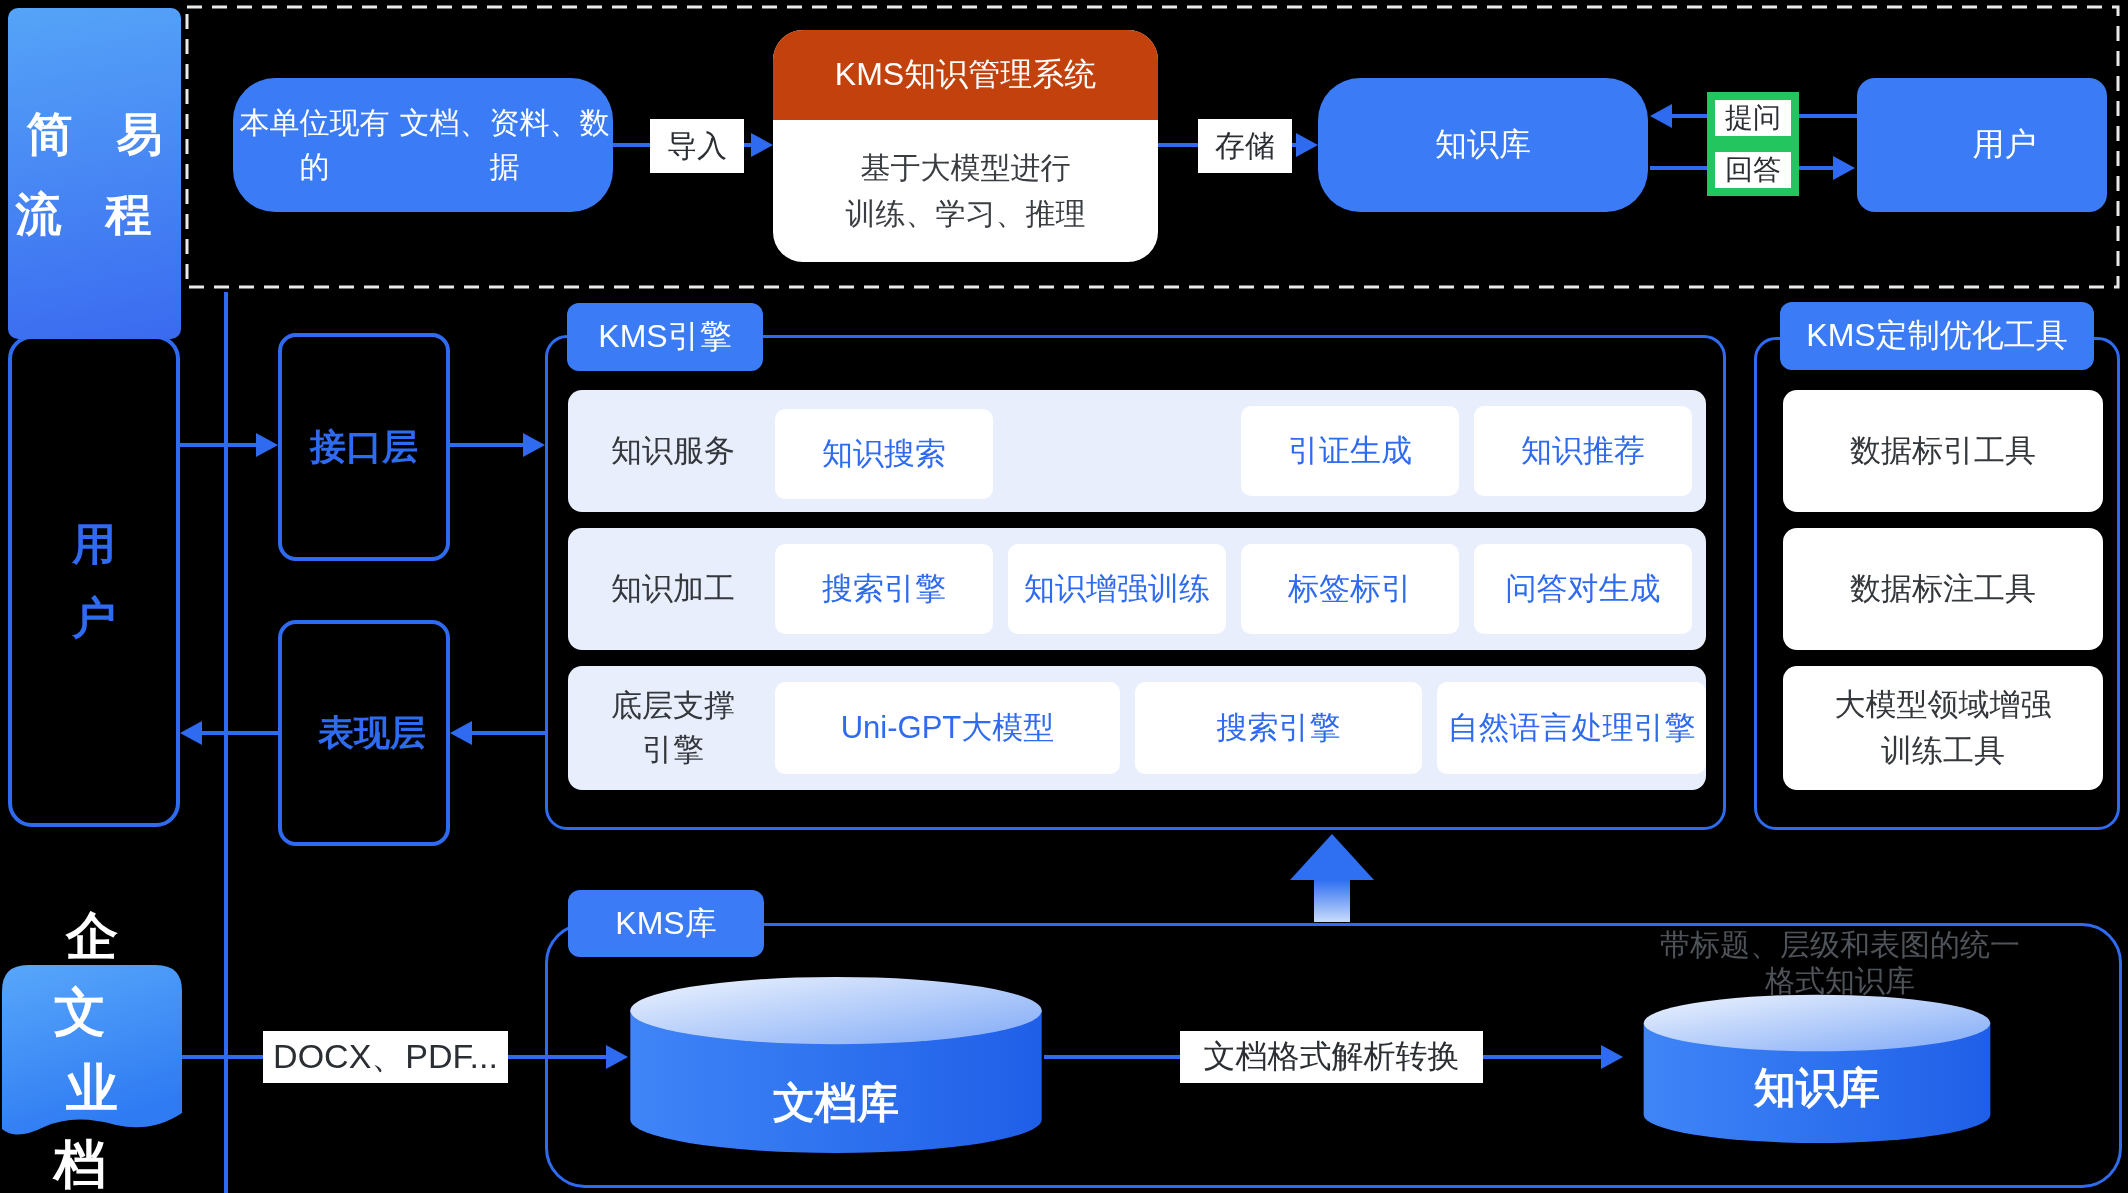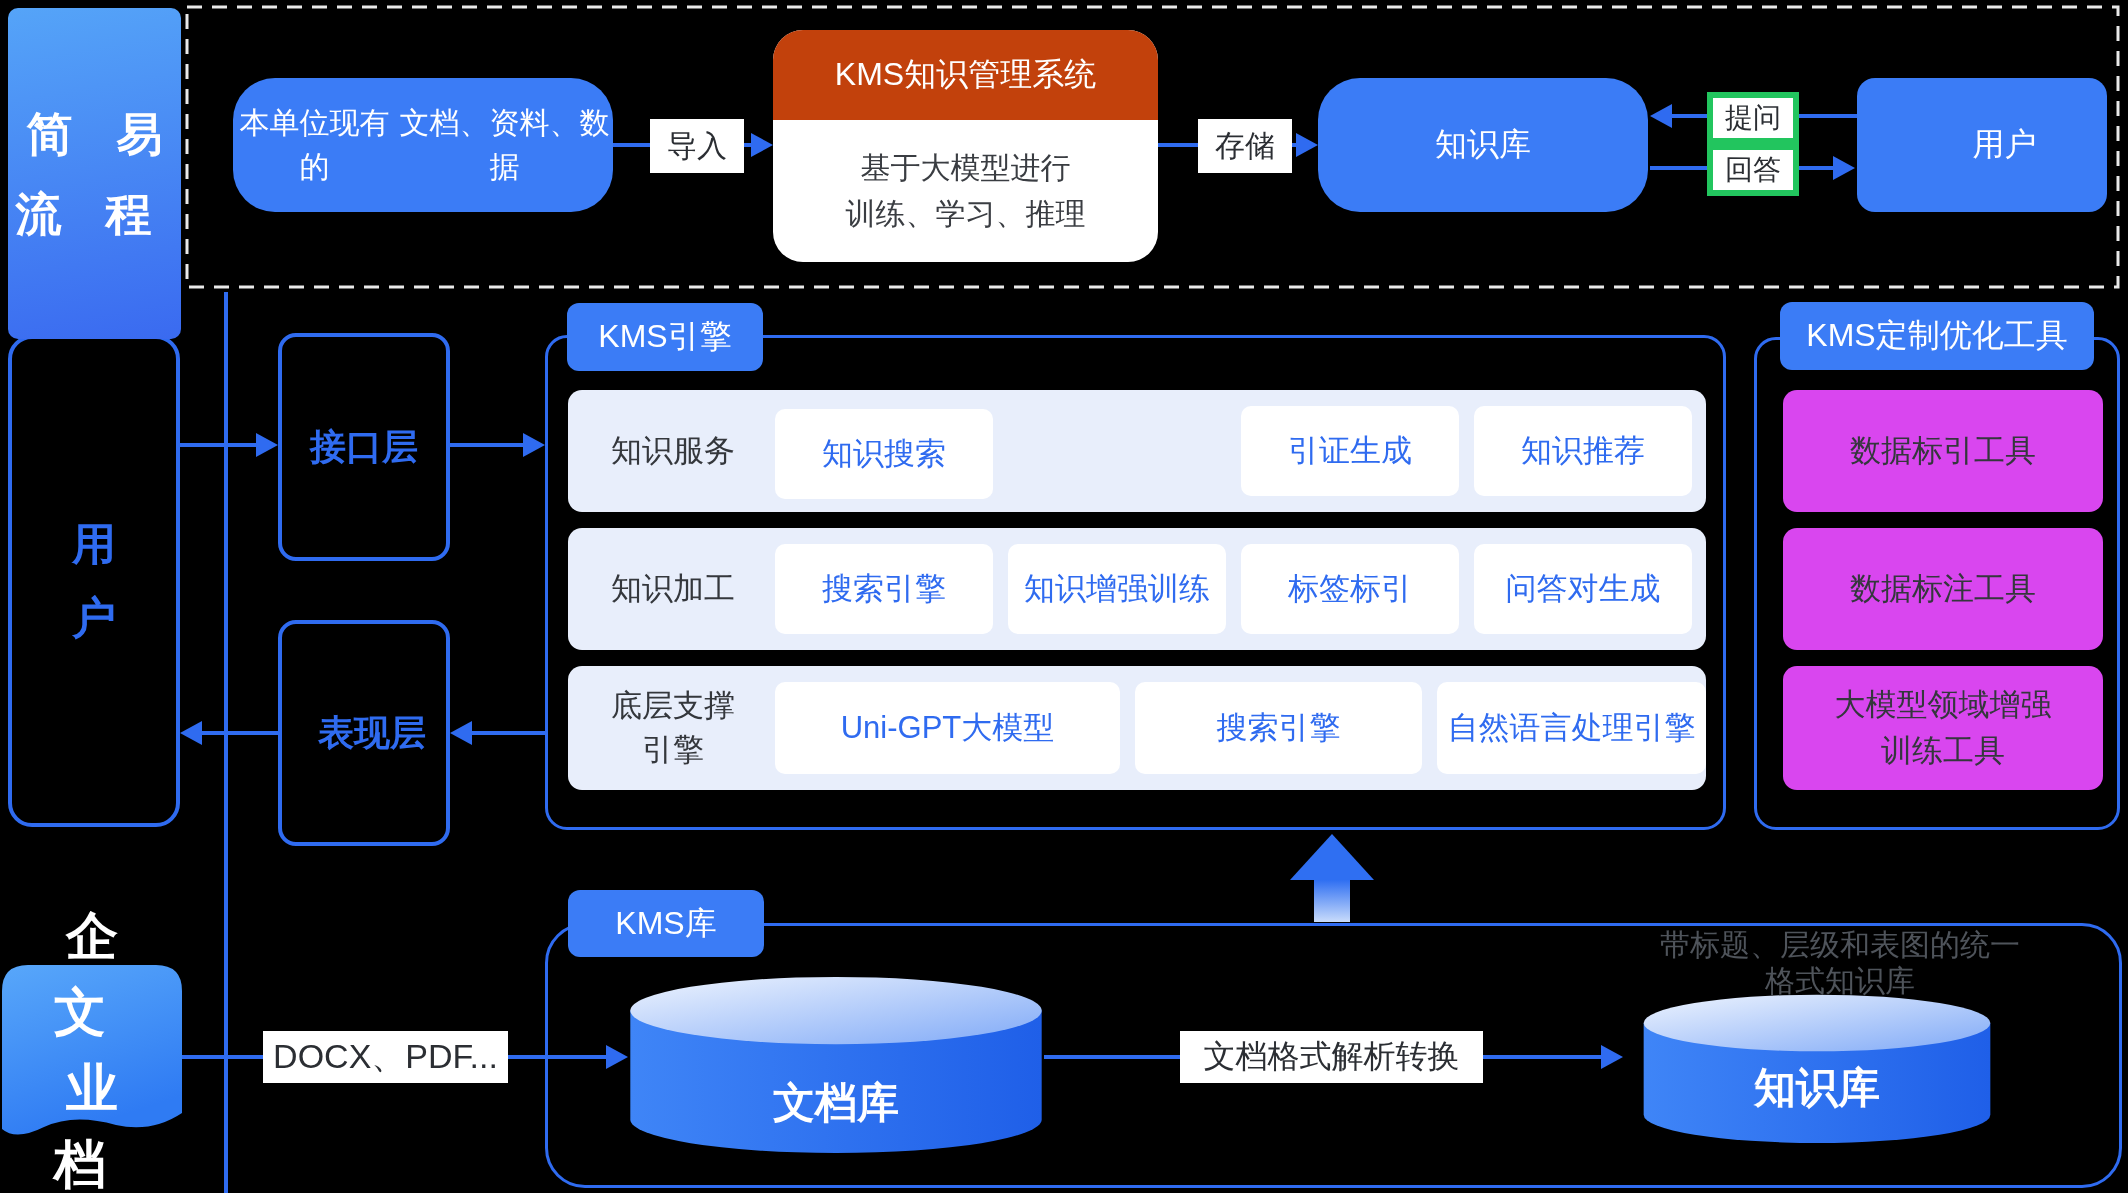--- a/index.html
+++ b/index.html
@@ -6,33 +6,33 @@
   #stage{position:relative;width:2128px;height:1193px;background:#000;overflow:hidden;
          font-family:"Liberation Sans","DejaVu Sans",sans-serif;}
   .abs{position:absolute;}
   
   .box-solid{background:#3b7cf6;color:#fff;display:flex;align-items:center;justify-content:center;
              text-align:center;}
   .grad-box{background:linear-gradient(170deg,#55a4f8 0%,#3a6af0 100%);color:#fff;}
   
   .wlabel{background:#fff;color:#2b2e33;display:flex;align-items:center;justify-content:center;
           font-size:30px;z-index:5;}
-  .wlabel.bordered{border:6px solid #22c55e;box-sizing:border-box;}
+  .wlabel.bordered{border:8px solid #22c55e;box-sizing:border-box;}
   
   .outline-box{border:4px solid #2f6bf0;border-radius:20px;box-sizing:border-box;
                display:flex;align-items:center;justify-content:center;color:#2f6bf0;font-weight:bold;}
   .panel{border:3px solid #2f6bf0;border-radius:22px;box-sizing:border-box;background:transparent;}
   .tab{background:#3b7cf6;color:#fff;border-radius:12px;display:flex;align-items:center;
        justify-content:center;font-size:32px;z-index:6;}
   .row{background:#e8eefb;border-radius:14px;}
   .row-label{position:absolute;left:0;top:0;width:210px;height:100%;display:flex;flex-direction:column;
              align-items:center;justify-content:center;color:#34373c;font-size:31px;line-height:44px;}
   .chip{position:absolute;background:#fff;border-radius:10px;display:flex;align-items:center;
         justify-content:center;color:#2f6bf0;font-size:31px;}
-  .tool-item{background:#d946ef;border-radius:14px;display:flex;flex-direction:column;align-items:center;
+  .tool-item{background:#ffffff;border-radius:14px;display:flex;flex-direction:column;align-items:center;
              justify-content:center;color:#34373c;font-size:31px;line-height:46px;}
   
   .hline{position:absolute;height:4px;background:#2f6bf0;}
   .vline{position:absolute;width:4px;background:#2f6bf0;}
   .arr-r{position:absolute;width:0;height:0;border-top:12px solid transparent;
          border-bottom:12px solid transparent;border-left:22px solid #2f6bf0;}
   .arr-l{position:absolute;width:0;height:0;border-top:12px solid transparent;
          border-bottom:12px solid transparent;border-right:22px solid #2f6bf0;}
   .ctext{display:flex;align-items:center;justify-content:center;text-align:center;}
   .watermark{color:#4f545b;font-size:30px;font-weight:500;line-height:36px;text-align:center;z-index:4;}

